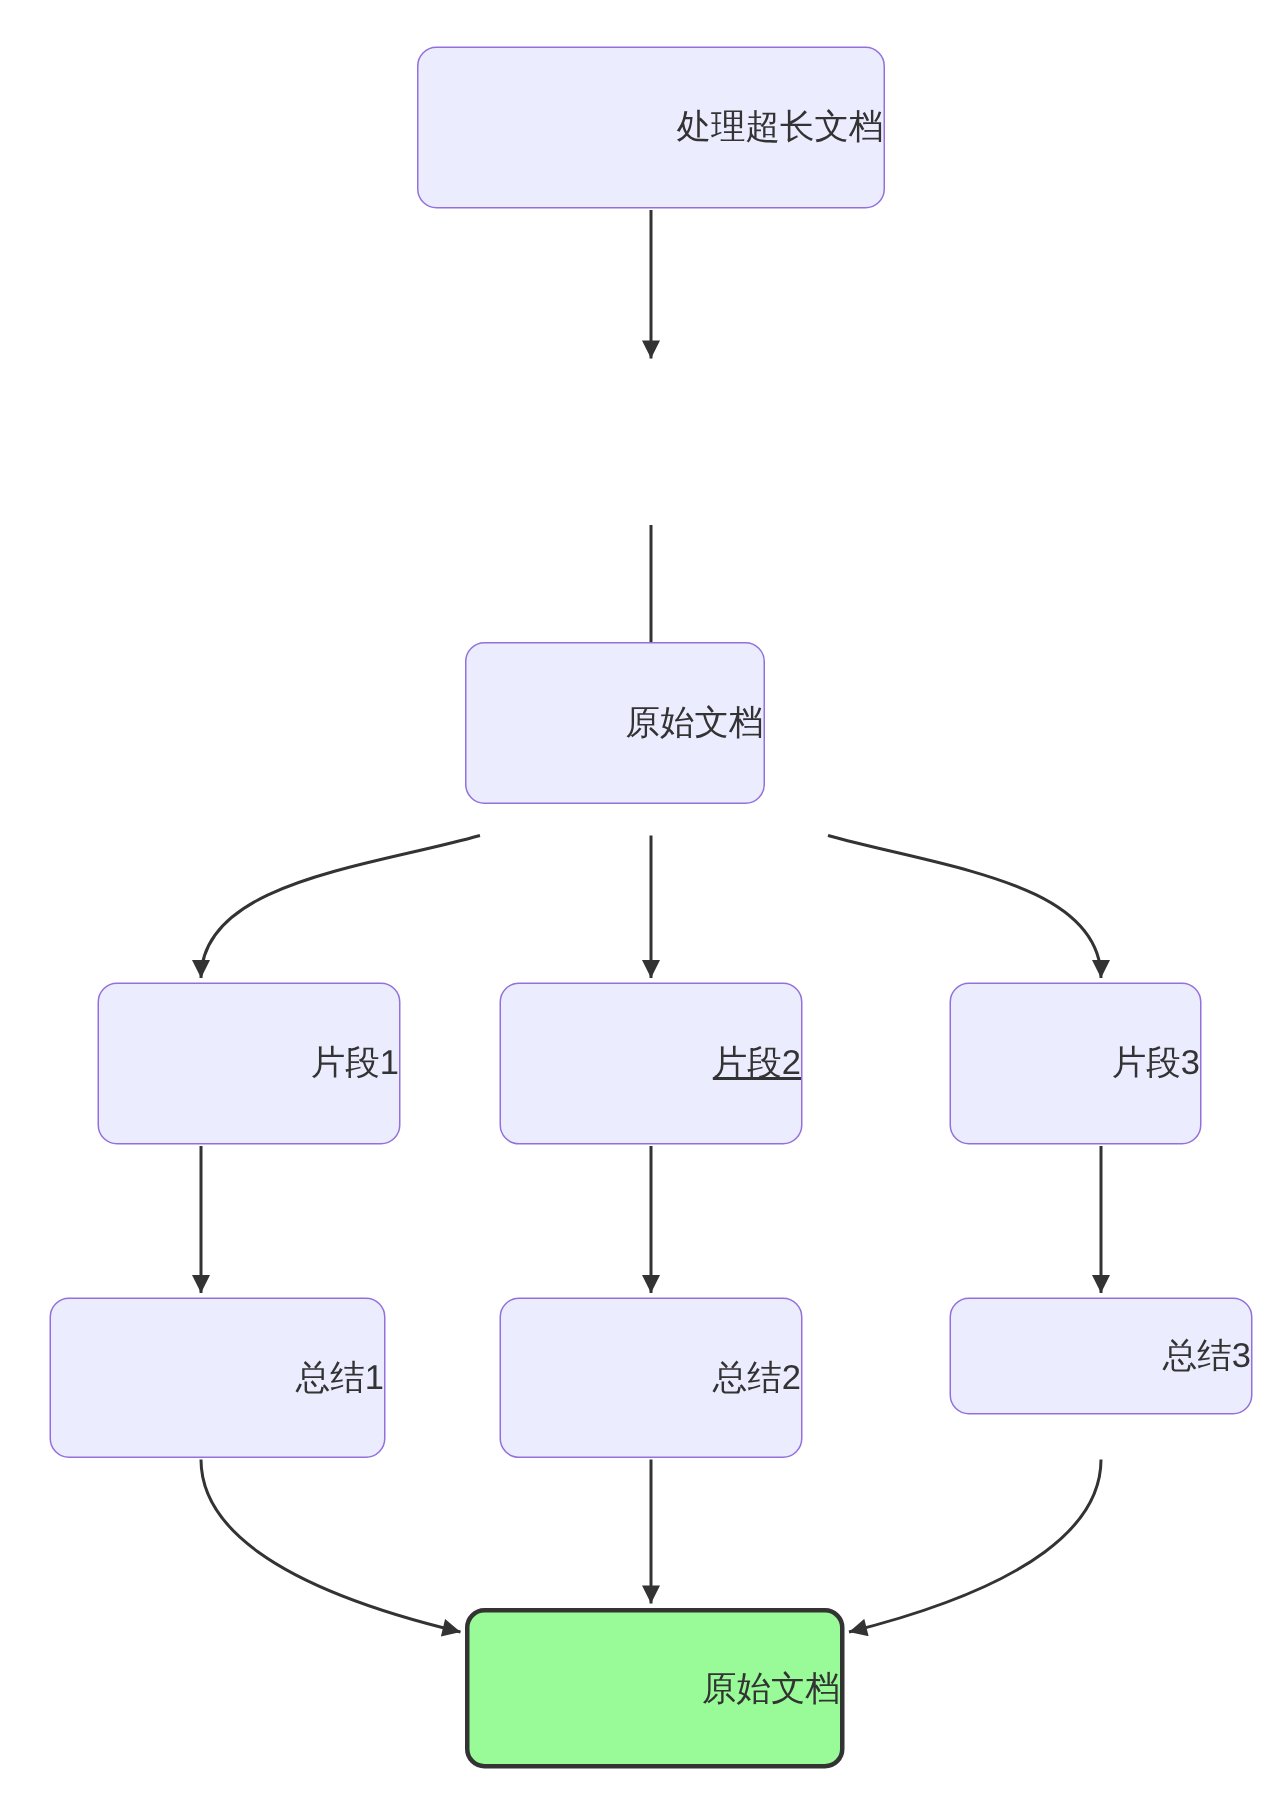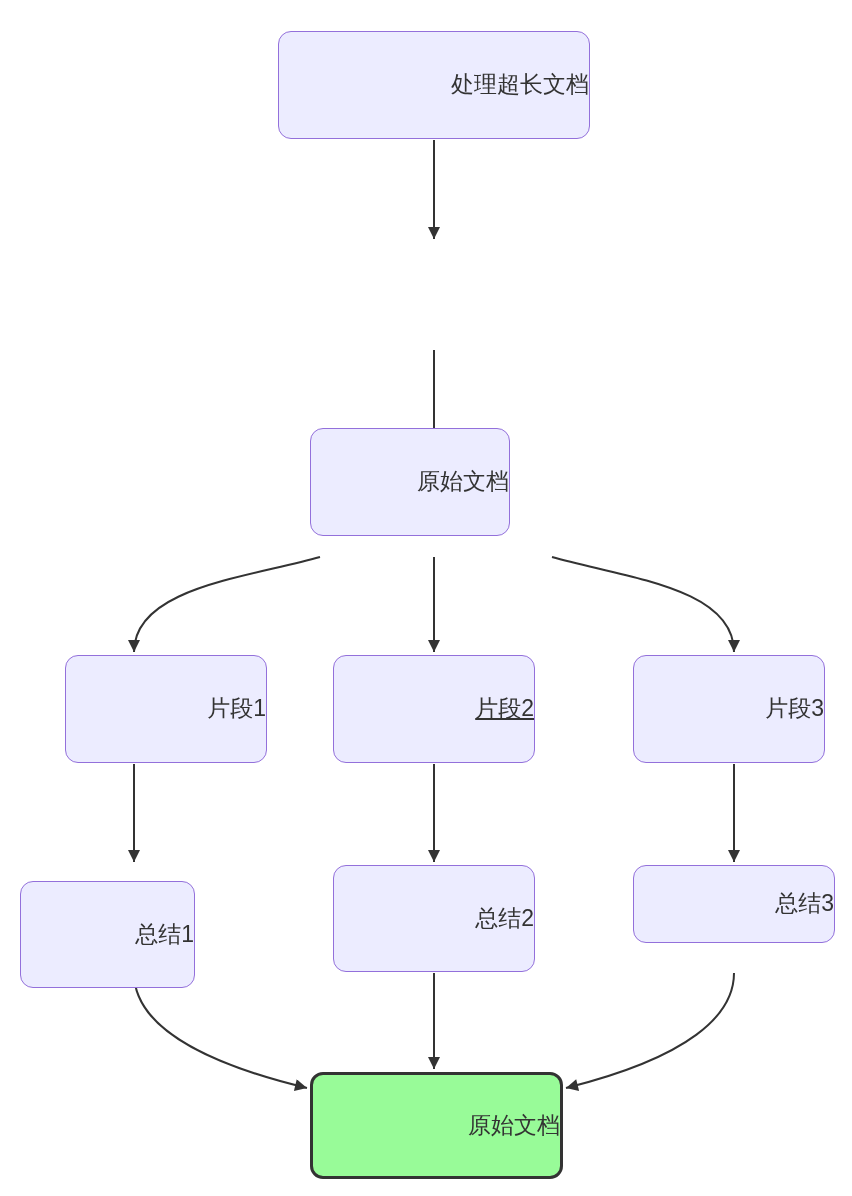--- a/index.html
+++ b/index.html
@@ -84,25 +84,25 @@
   </div>
 
   <div class="node" style="left:33px; top:655px; width:202px; height:108px;margin-left:32px;">
     <span>片段1</span>
   </div>
 
   <div class="node" style="left:333px; top:655px; width:202px; height:108px;text-decoration:underline;">
     <span>片段2</span>
   </div>
 
-  <div class="node" style="left:633px; top:655px; width:192px; height:108px;">
+  <div class="node" style="left:633px; top:655px; width:168px; height:108px;">
     <span>片段3</span>
   </div>
 
-  <div class="node" style="left:20px; top:865px; width:175px; height:107px;margin-top:16px;">
+  <div class="node" style="left:33px; top:865px; width:224px; height:107px;">
     <span>总结1</span>
   </div>
 
   <div class="node" style="left:333px; top:865px; width:202px; height:107px;">
     <span>总结2</span>
   </div>
 
   <div class="node" style="left:633px; top:865px; width:202px; height:78px;">
     <span>总结3</span>
   </div>

